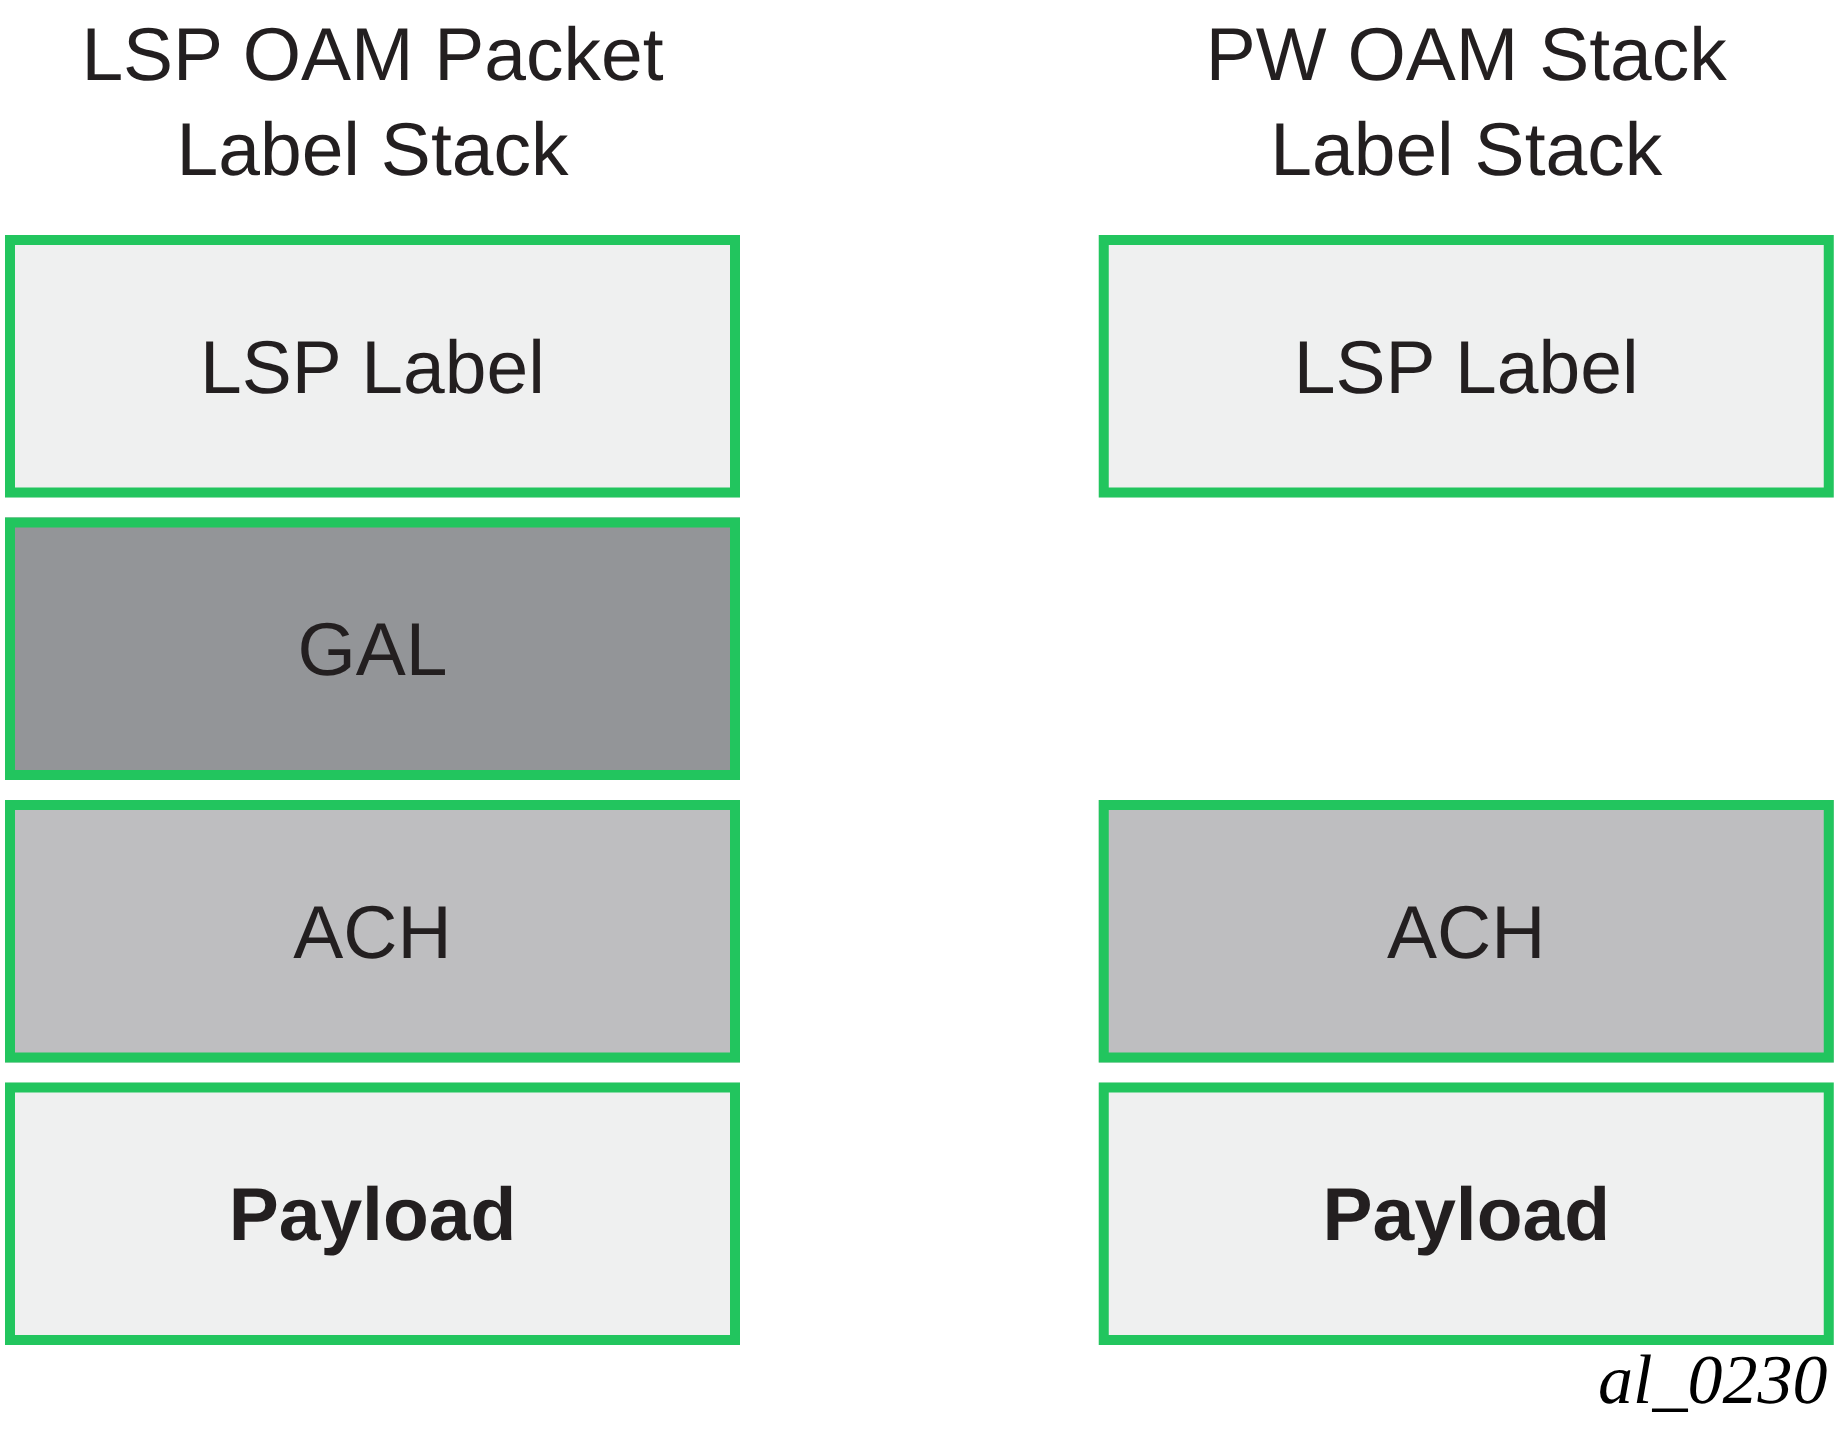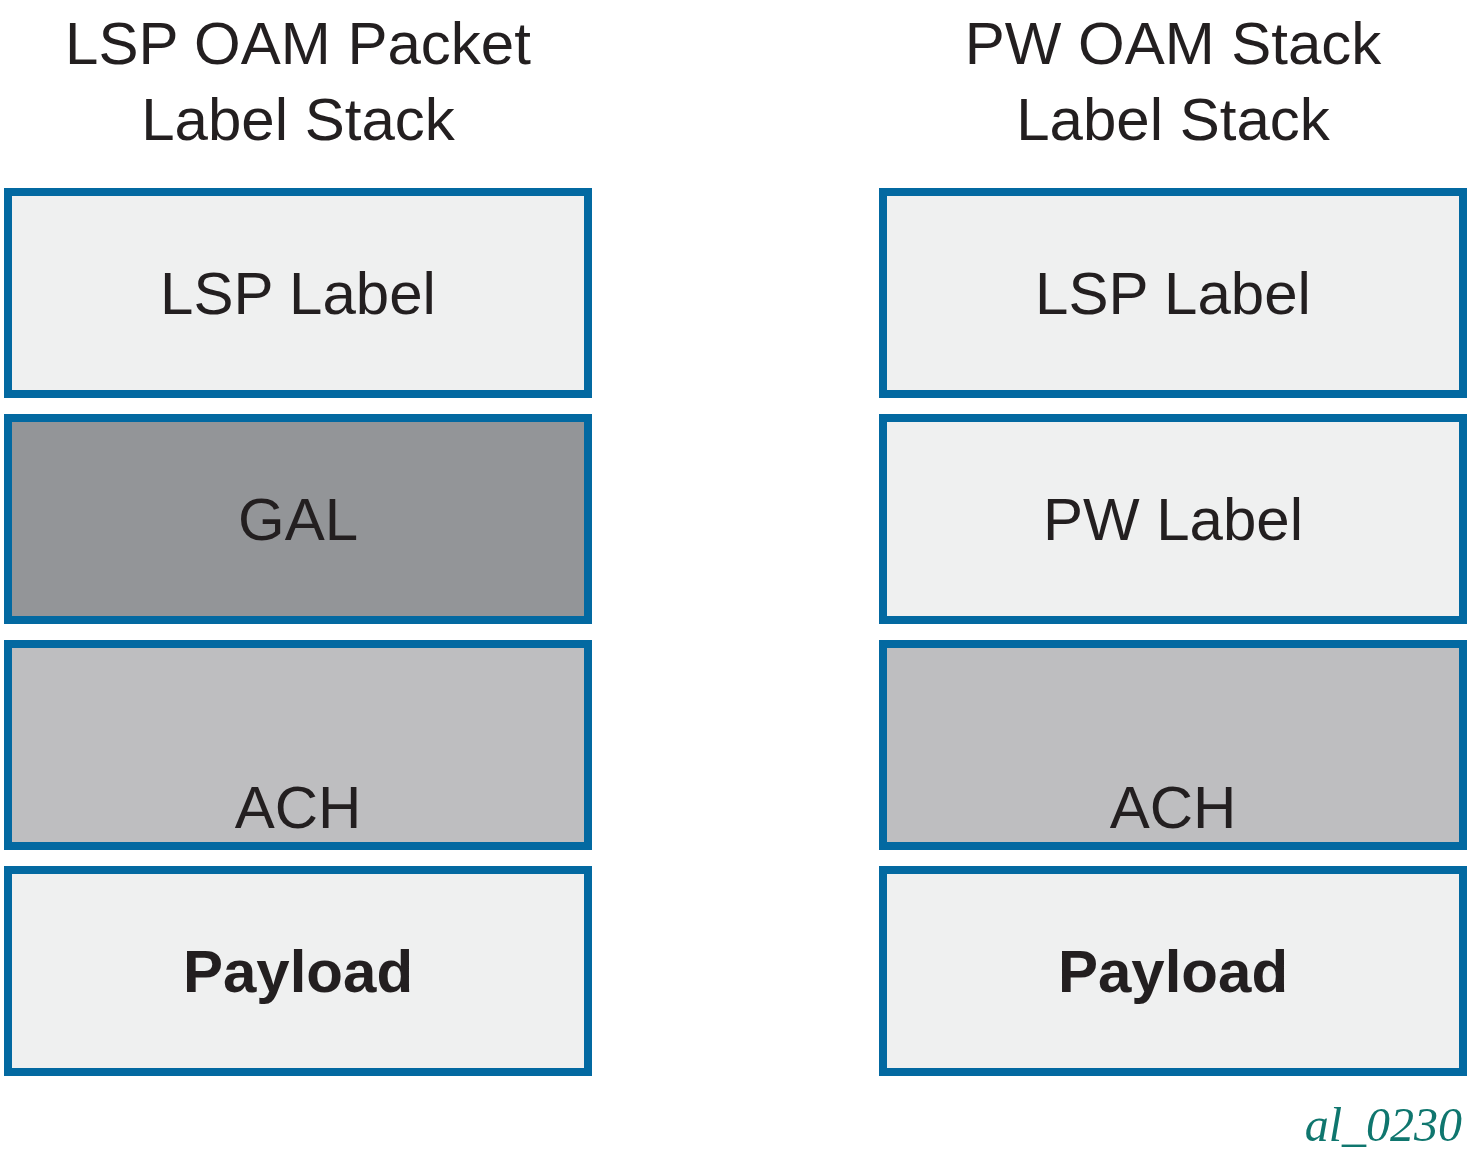--- a/index.html
+++ b/index.html
@@ -32,39 +32,39 @@
     line-height: 76px;
     font-weight: 400;
     letter-spacing: 0px;
   }
   .box {
     position: absolute;
     left: 0;
     width: 100%;
     height: 210px;
     box-sizing: border-box;
-    border: 8px solid #0369a1;
+    border: 8px solid #22c55e;
     display: flex;
     align-items: center;
     justify-content: center;
     font-size: 60px;
     font-weight: 400;
   }
   .box.pos-0 { top: 188px; }
   .box.pos-1 { top: 414px; align-items: center; }
-  .box.pos-2 { top: 640px; align-items: flex-end; }
+  .box.pos-2 { top: 640px; }
   .box.pos-3 { top: 866px; font-weight: bold; }
   .figure-caption {
     position: absolute;
     right: 11px;
-    bottom: 4px;
+    bottom: 20px;
     font-family: "Liberation Serif", serif;
     font-style: italic;
-    font-size: 48px;
-    color: #0f766e;
+    font-size: 56px;
+    color: #000000;
   }
 </style>
 </head>
 <body>
 
 <div class="column left">
   <div class="stack-title">
     <div>LSP OAM Packet</div>
     <div>Label Stack</div>
   </div>
@@ -83,23 +83,20 @@
 </div>
 
 <div class="column right">
   <div class="stack-title">
     <div>PW OAM Stack</div>
     <div>Label Stack</div>
   </div>
   <div class="box pos-0" style="background: rgb(239, 240, 240);">
     <span>LSP Label</span>
   </div>
-  <div class="box pos-1" style="background: rgb(239, 240, 240);">
-    <span>PW Label</span>
-  </div>
   <div class="box pos-2" style="background: rgb(190, 190, 192);">
     <span>ACH</span>
   </div>
   <div class="box pos-3" style="background: rgb(239, 240, 240);">
     <span>Payload</span>
   </div>
 </div>
 
 <div class="figure-caption">al_0230</div>
 

